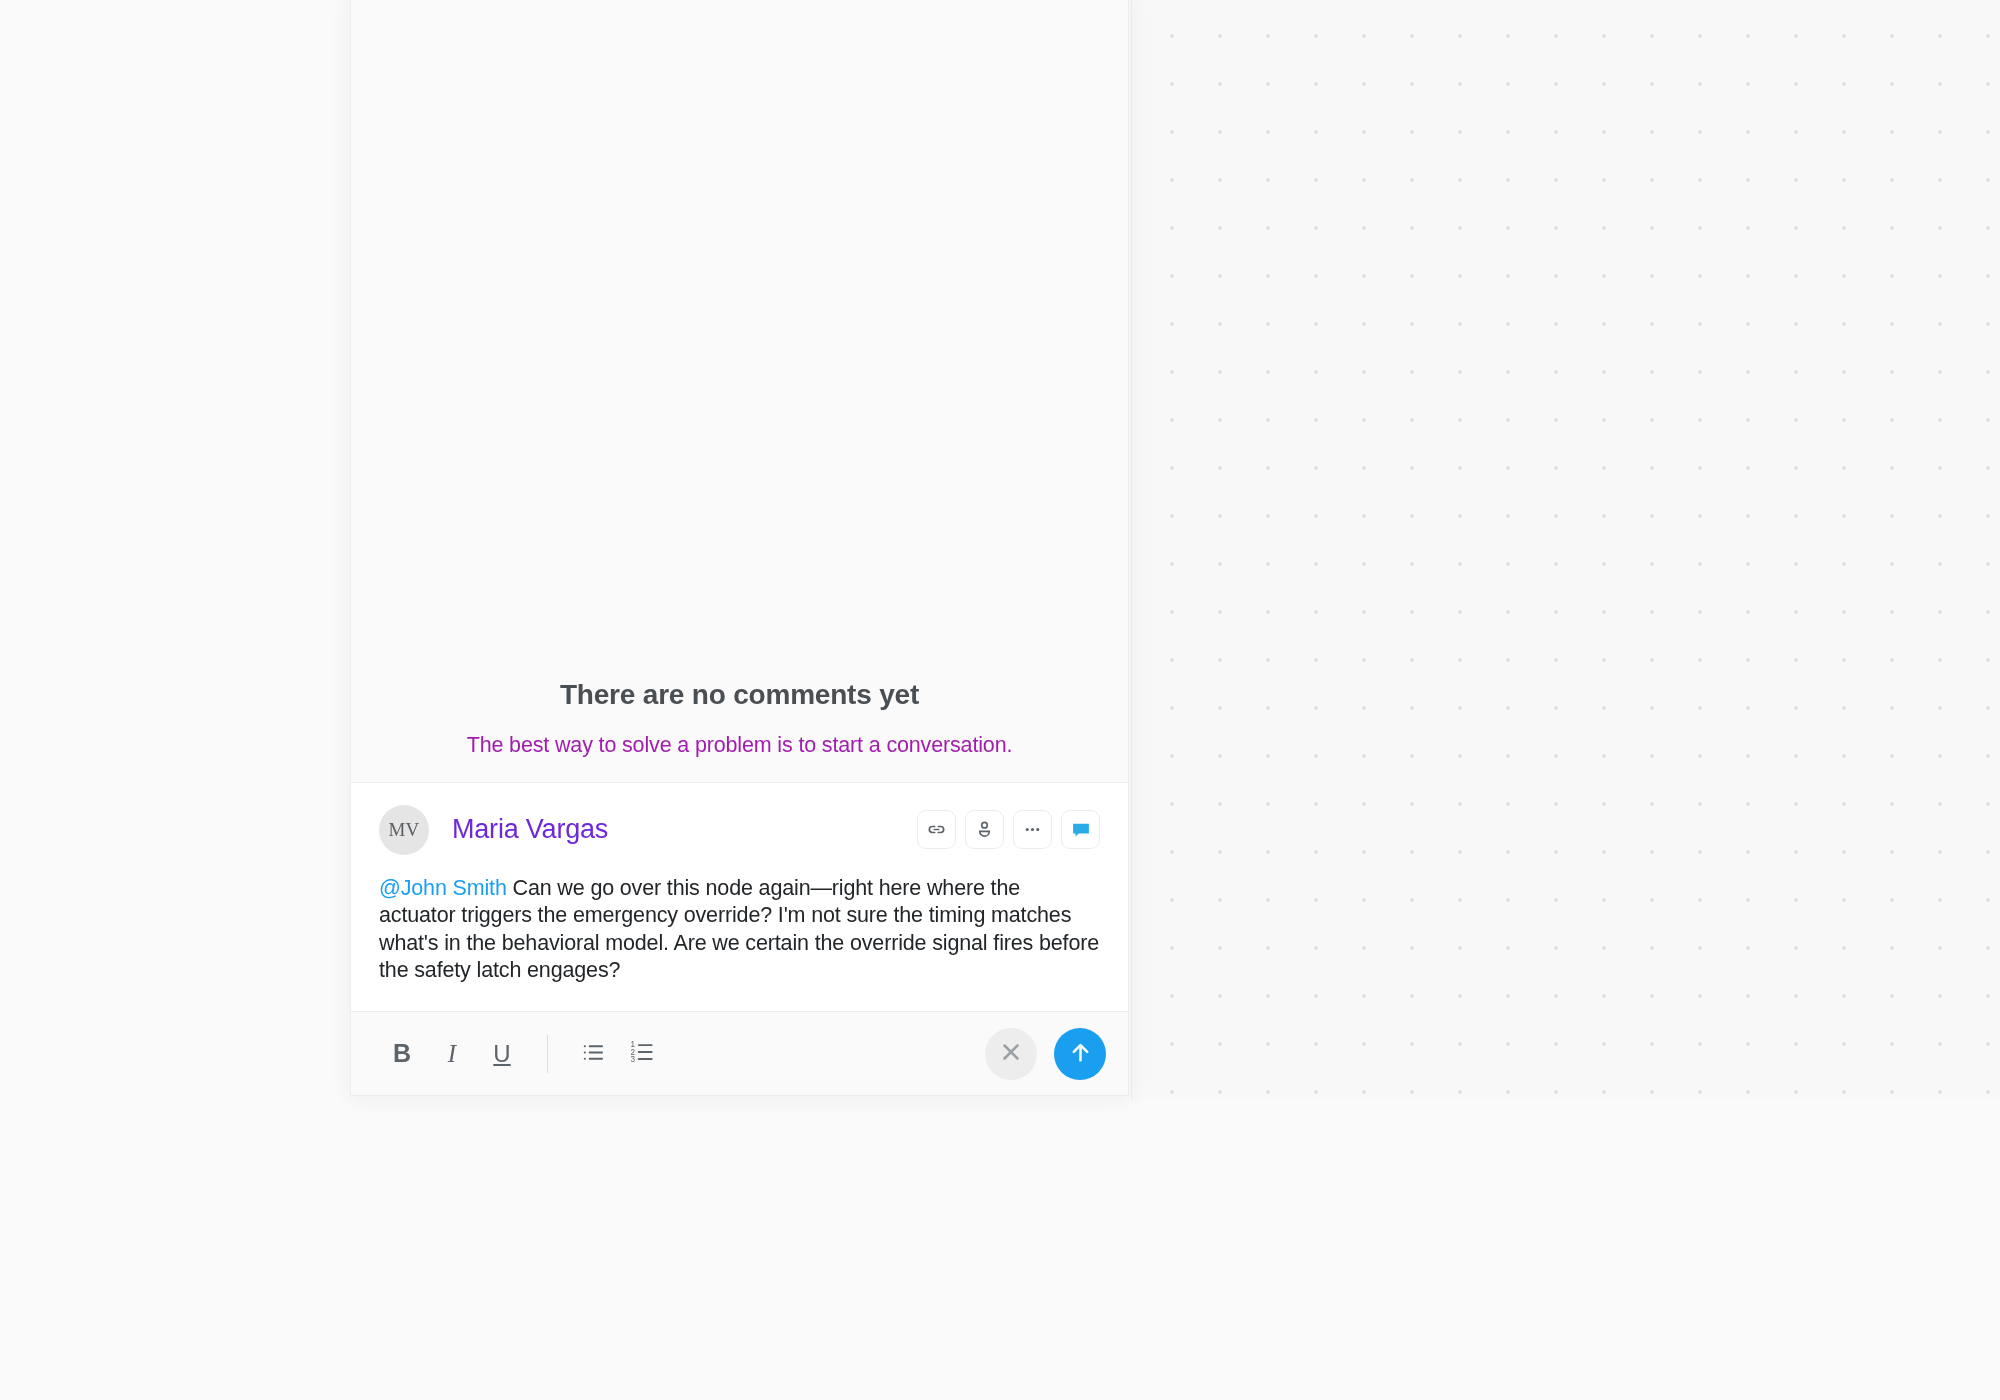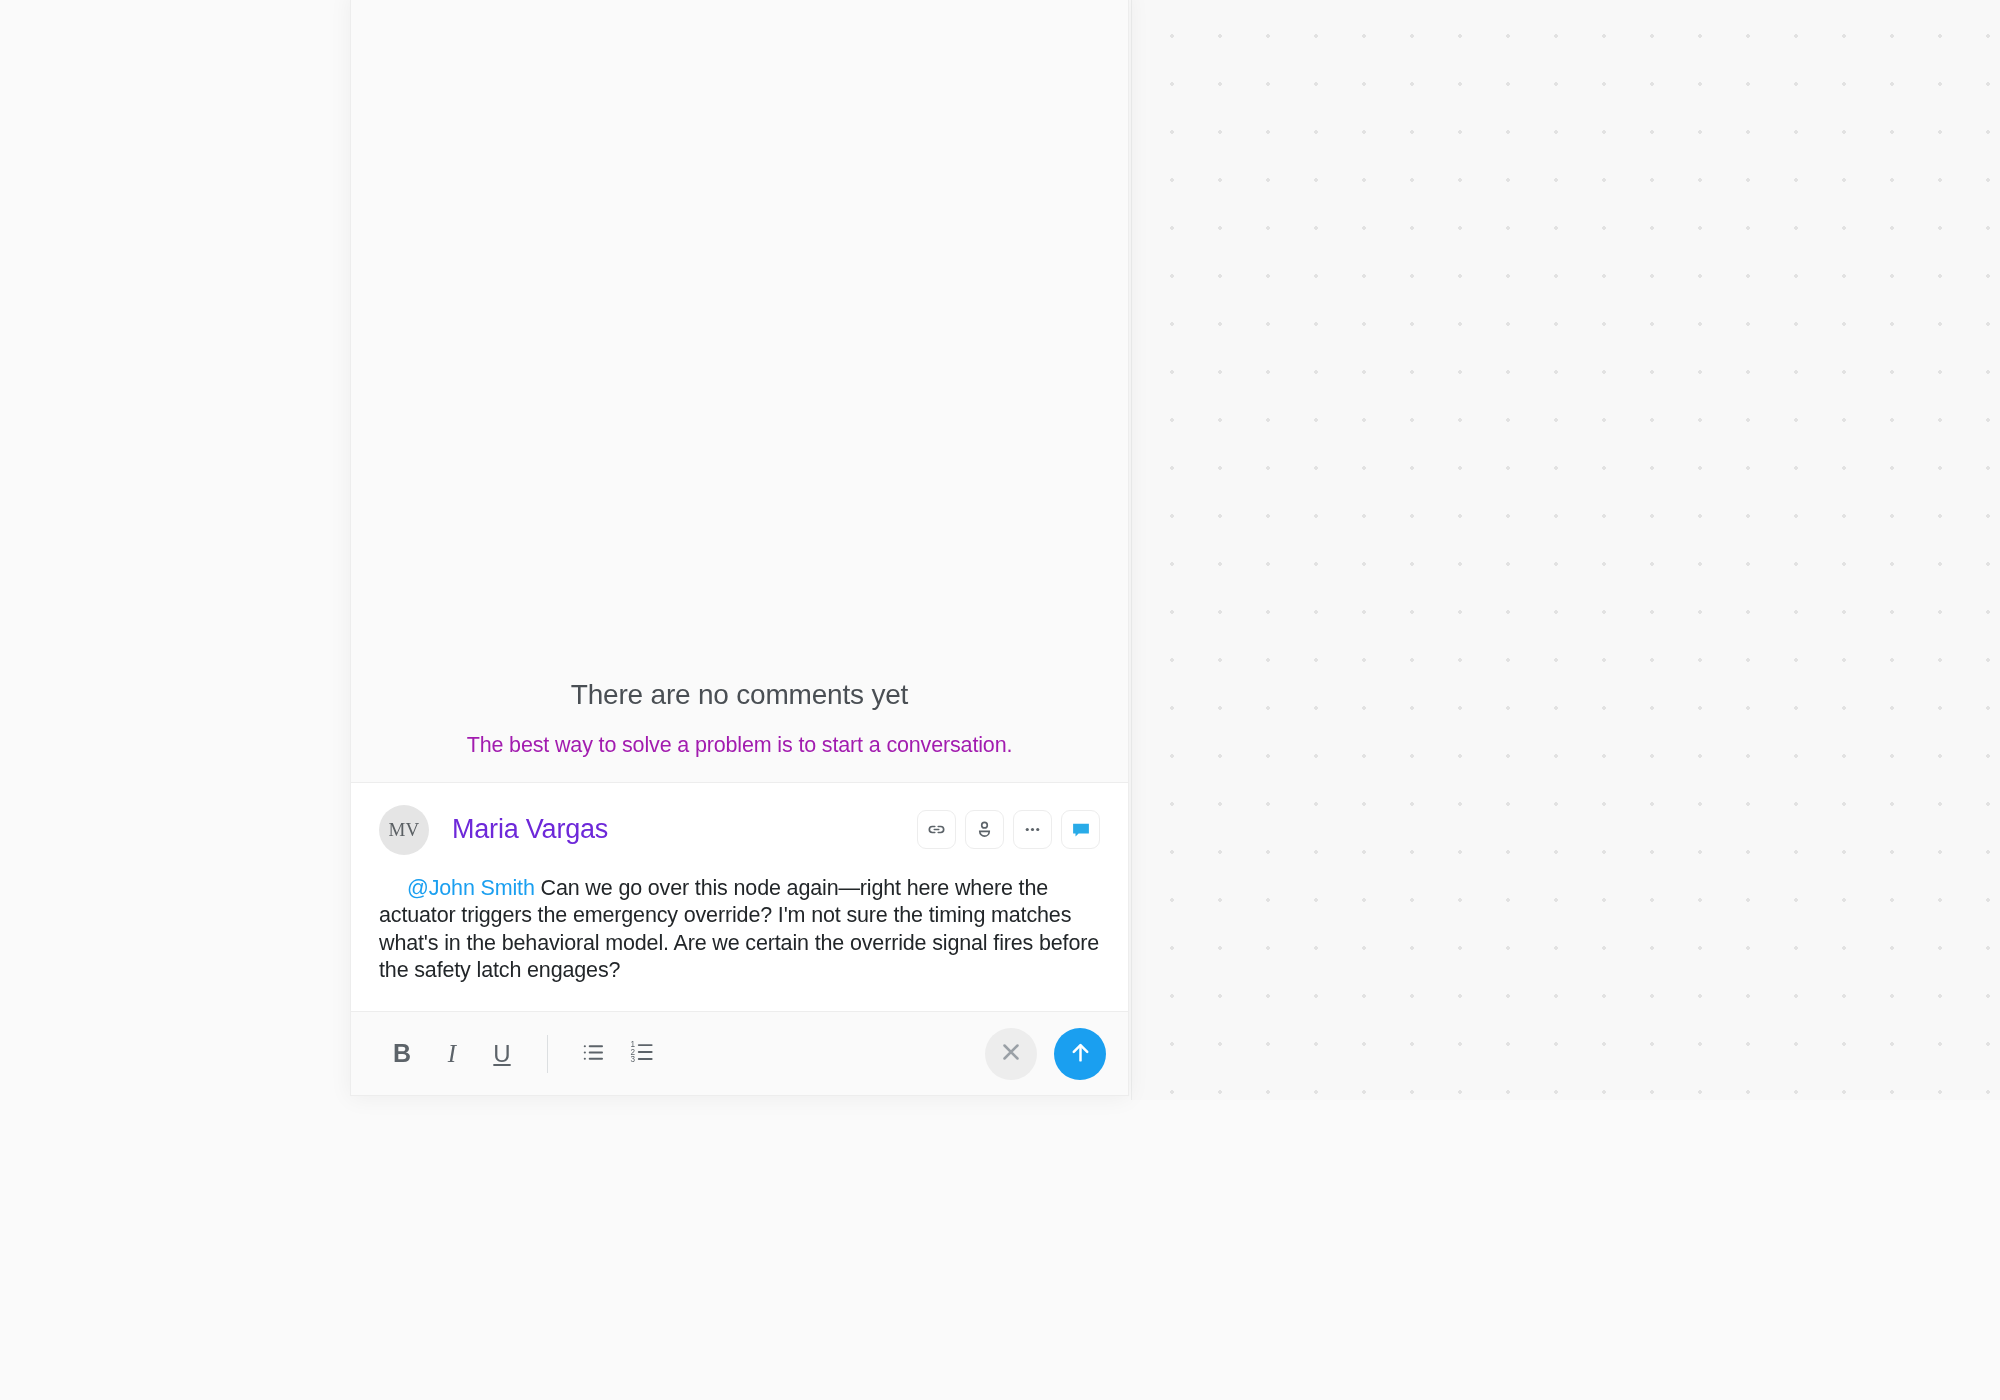--- a/index.html
+++ b/index.html
@@ -54,21 +54,21 @@
     background: #fafafa;
     display: flex;
     flex-direction: column;
     align-items: center;
     justify-content: flex-end;
     padding-bottom: 24px;
     border-bottom: 1px solid #ededed;
   }
   .empty-title {
     font-size: 28px;
-    font-weight: normal;
+    font-weight: bold;
     color: #4a4f54;
     letter-spacing: -0.2px;
     margin-bottom: 22px;
   }
   .empty-sub {
     font-size: 21.5px;
     color: #a21caf;
     letter-spacing: -0.15px;
   }
 
@@ -117,21 +117,21 @@
   }
   .icon-btn svg { display: block; }
 
   .composer-body {
     padding: 6px 28px 26px 28px;
     font-size: 21.5px;
     line-height: 1.28;
     color: #222629;
     letter-spacing: -0.15px;
   }
-  .mention { color: #1a9ff0; margin-left: 28px; }
+  .mention { color: #1a9ff0; }
 
   .composer-toolbar {
     border-top: 1px solid #ededed;
     background: #fafafa;
     height: 84px;
     display: flex;
     align-items: center;
     padding: 0 22px 0 28px;
     gap: 4px;
   }

